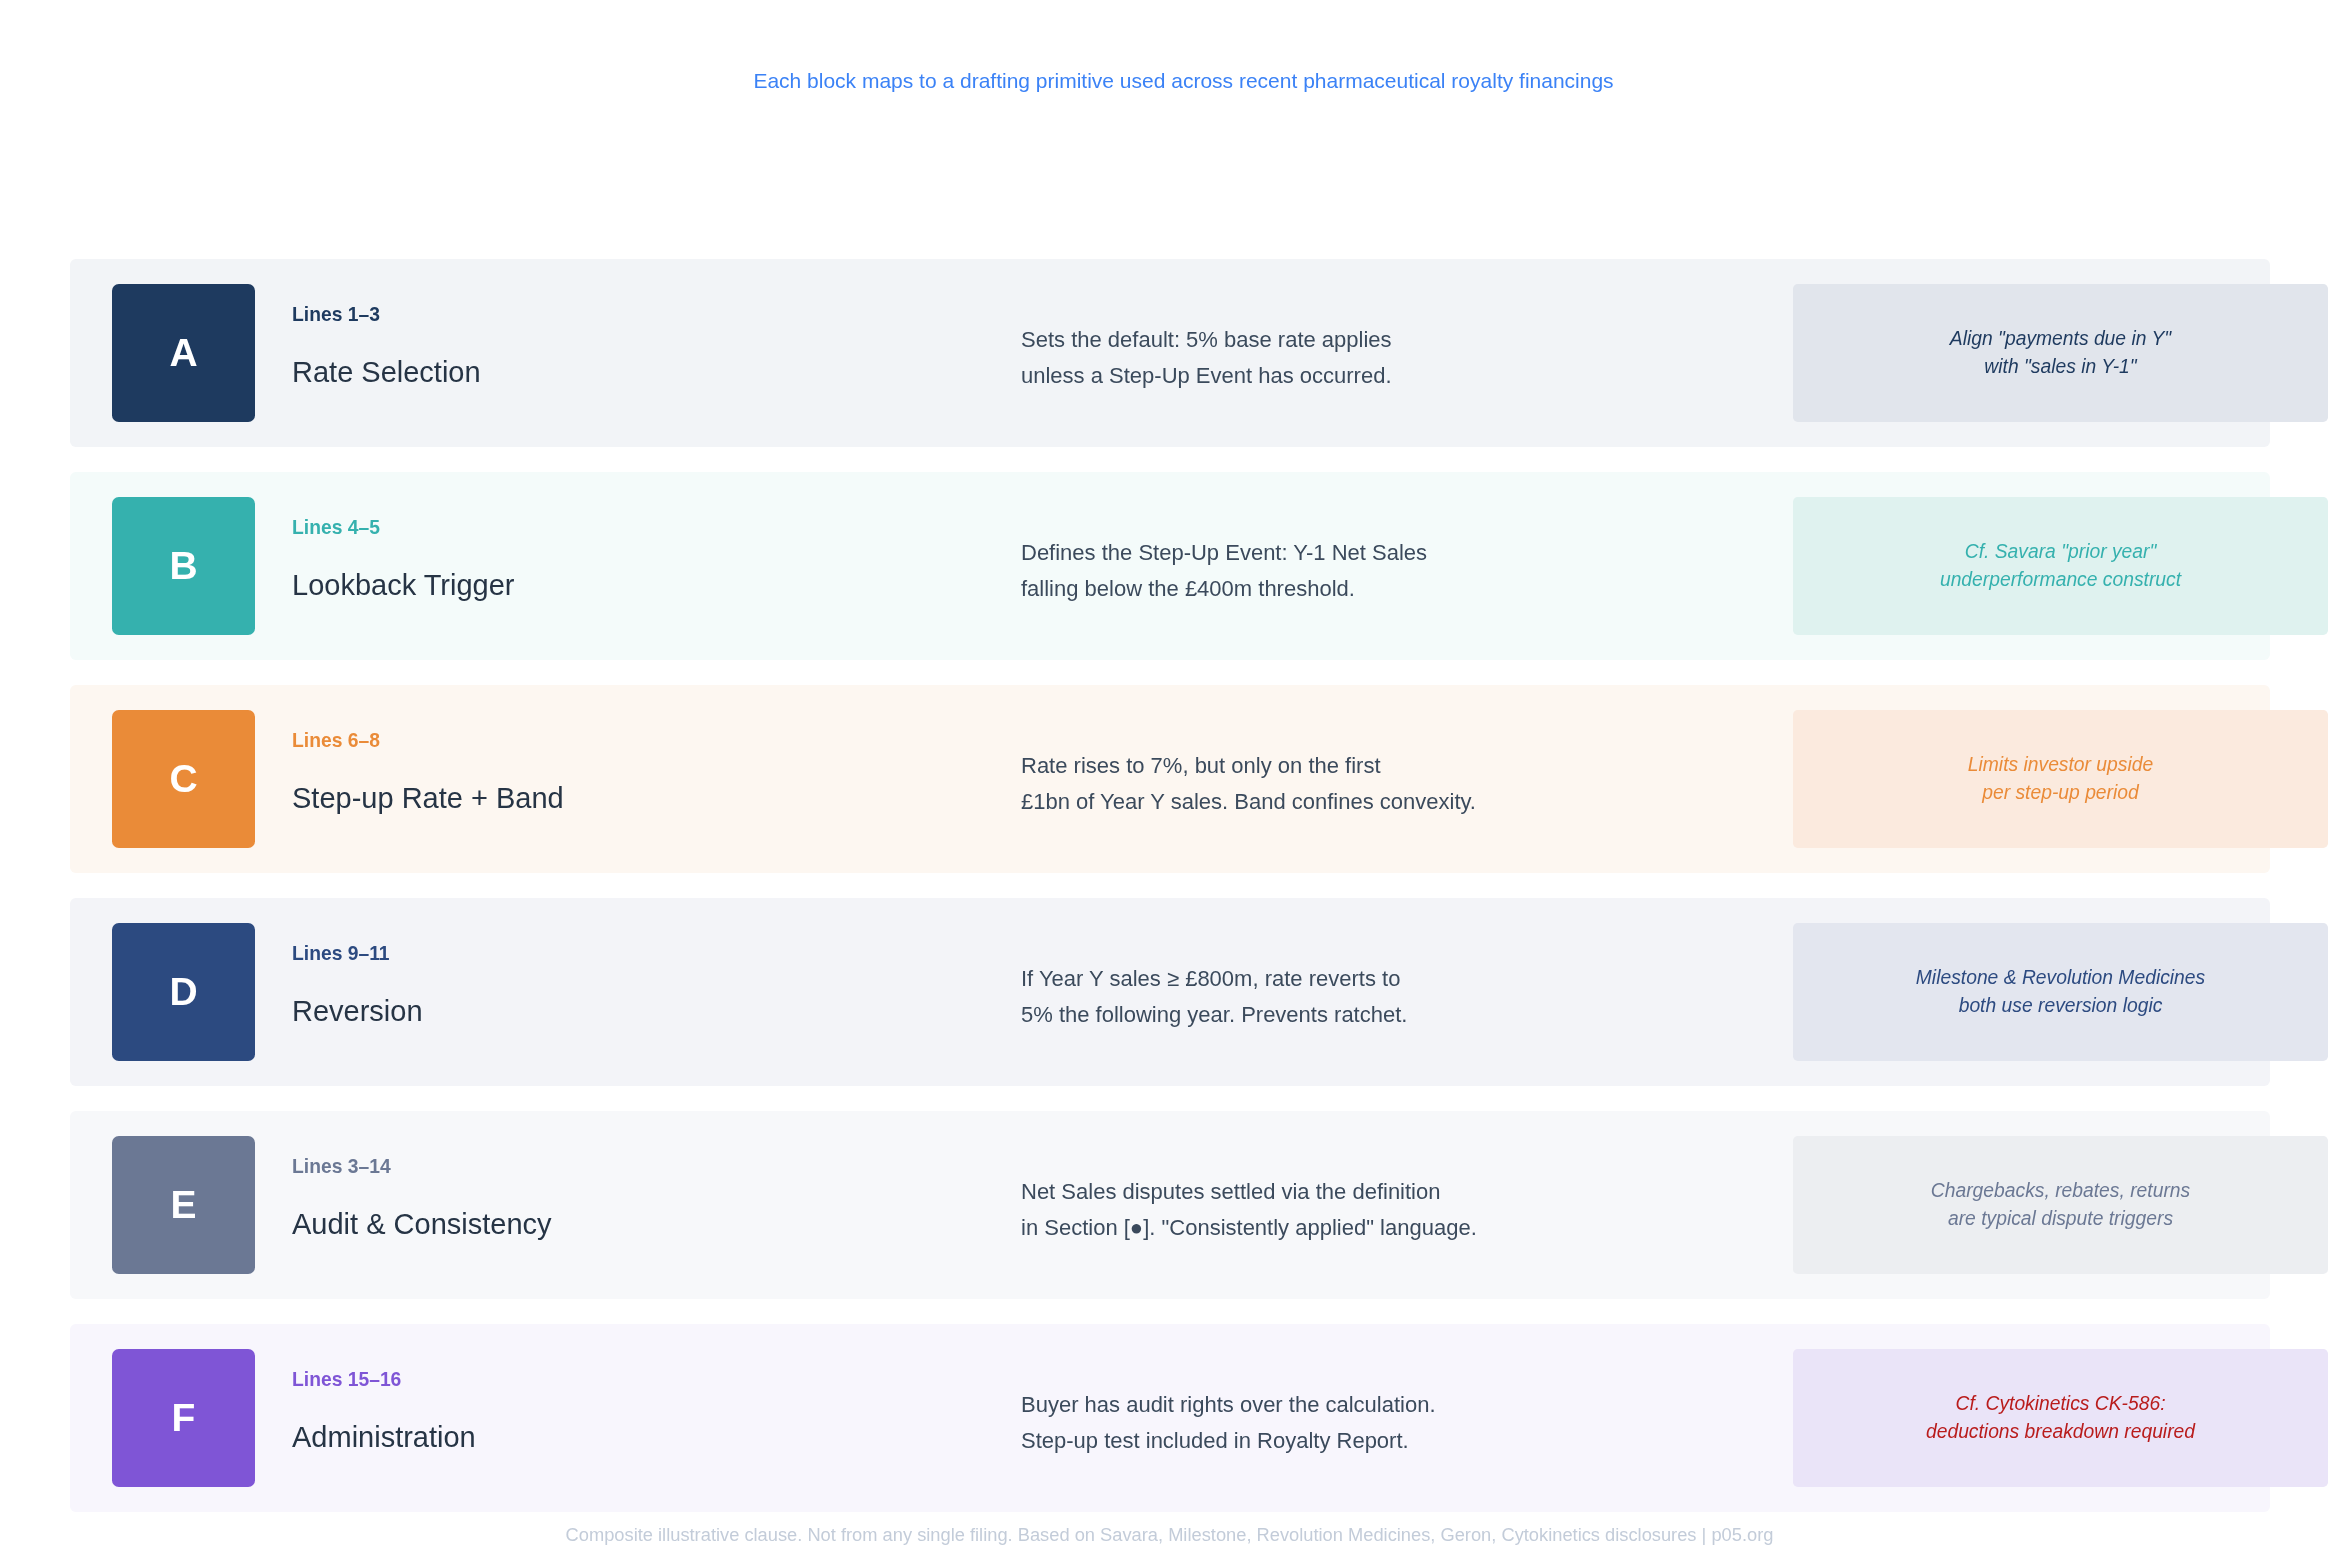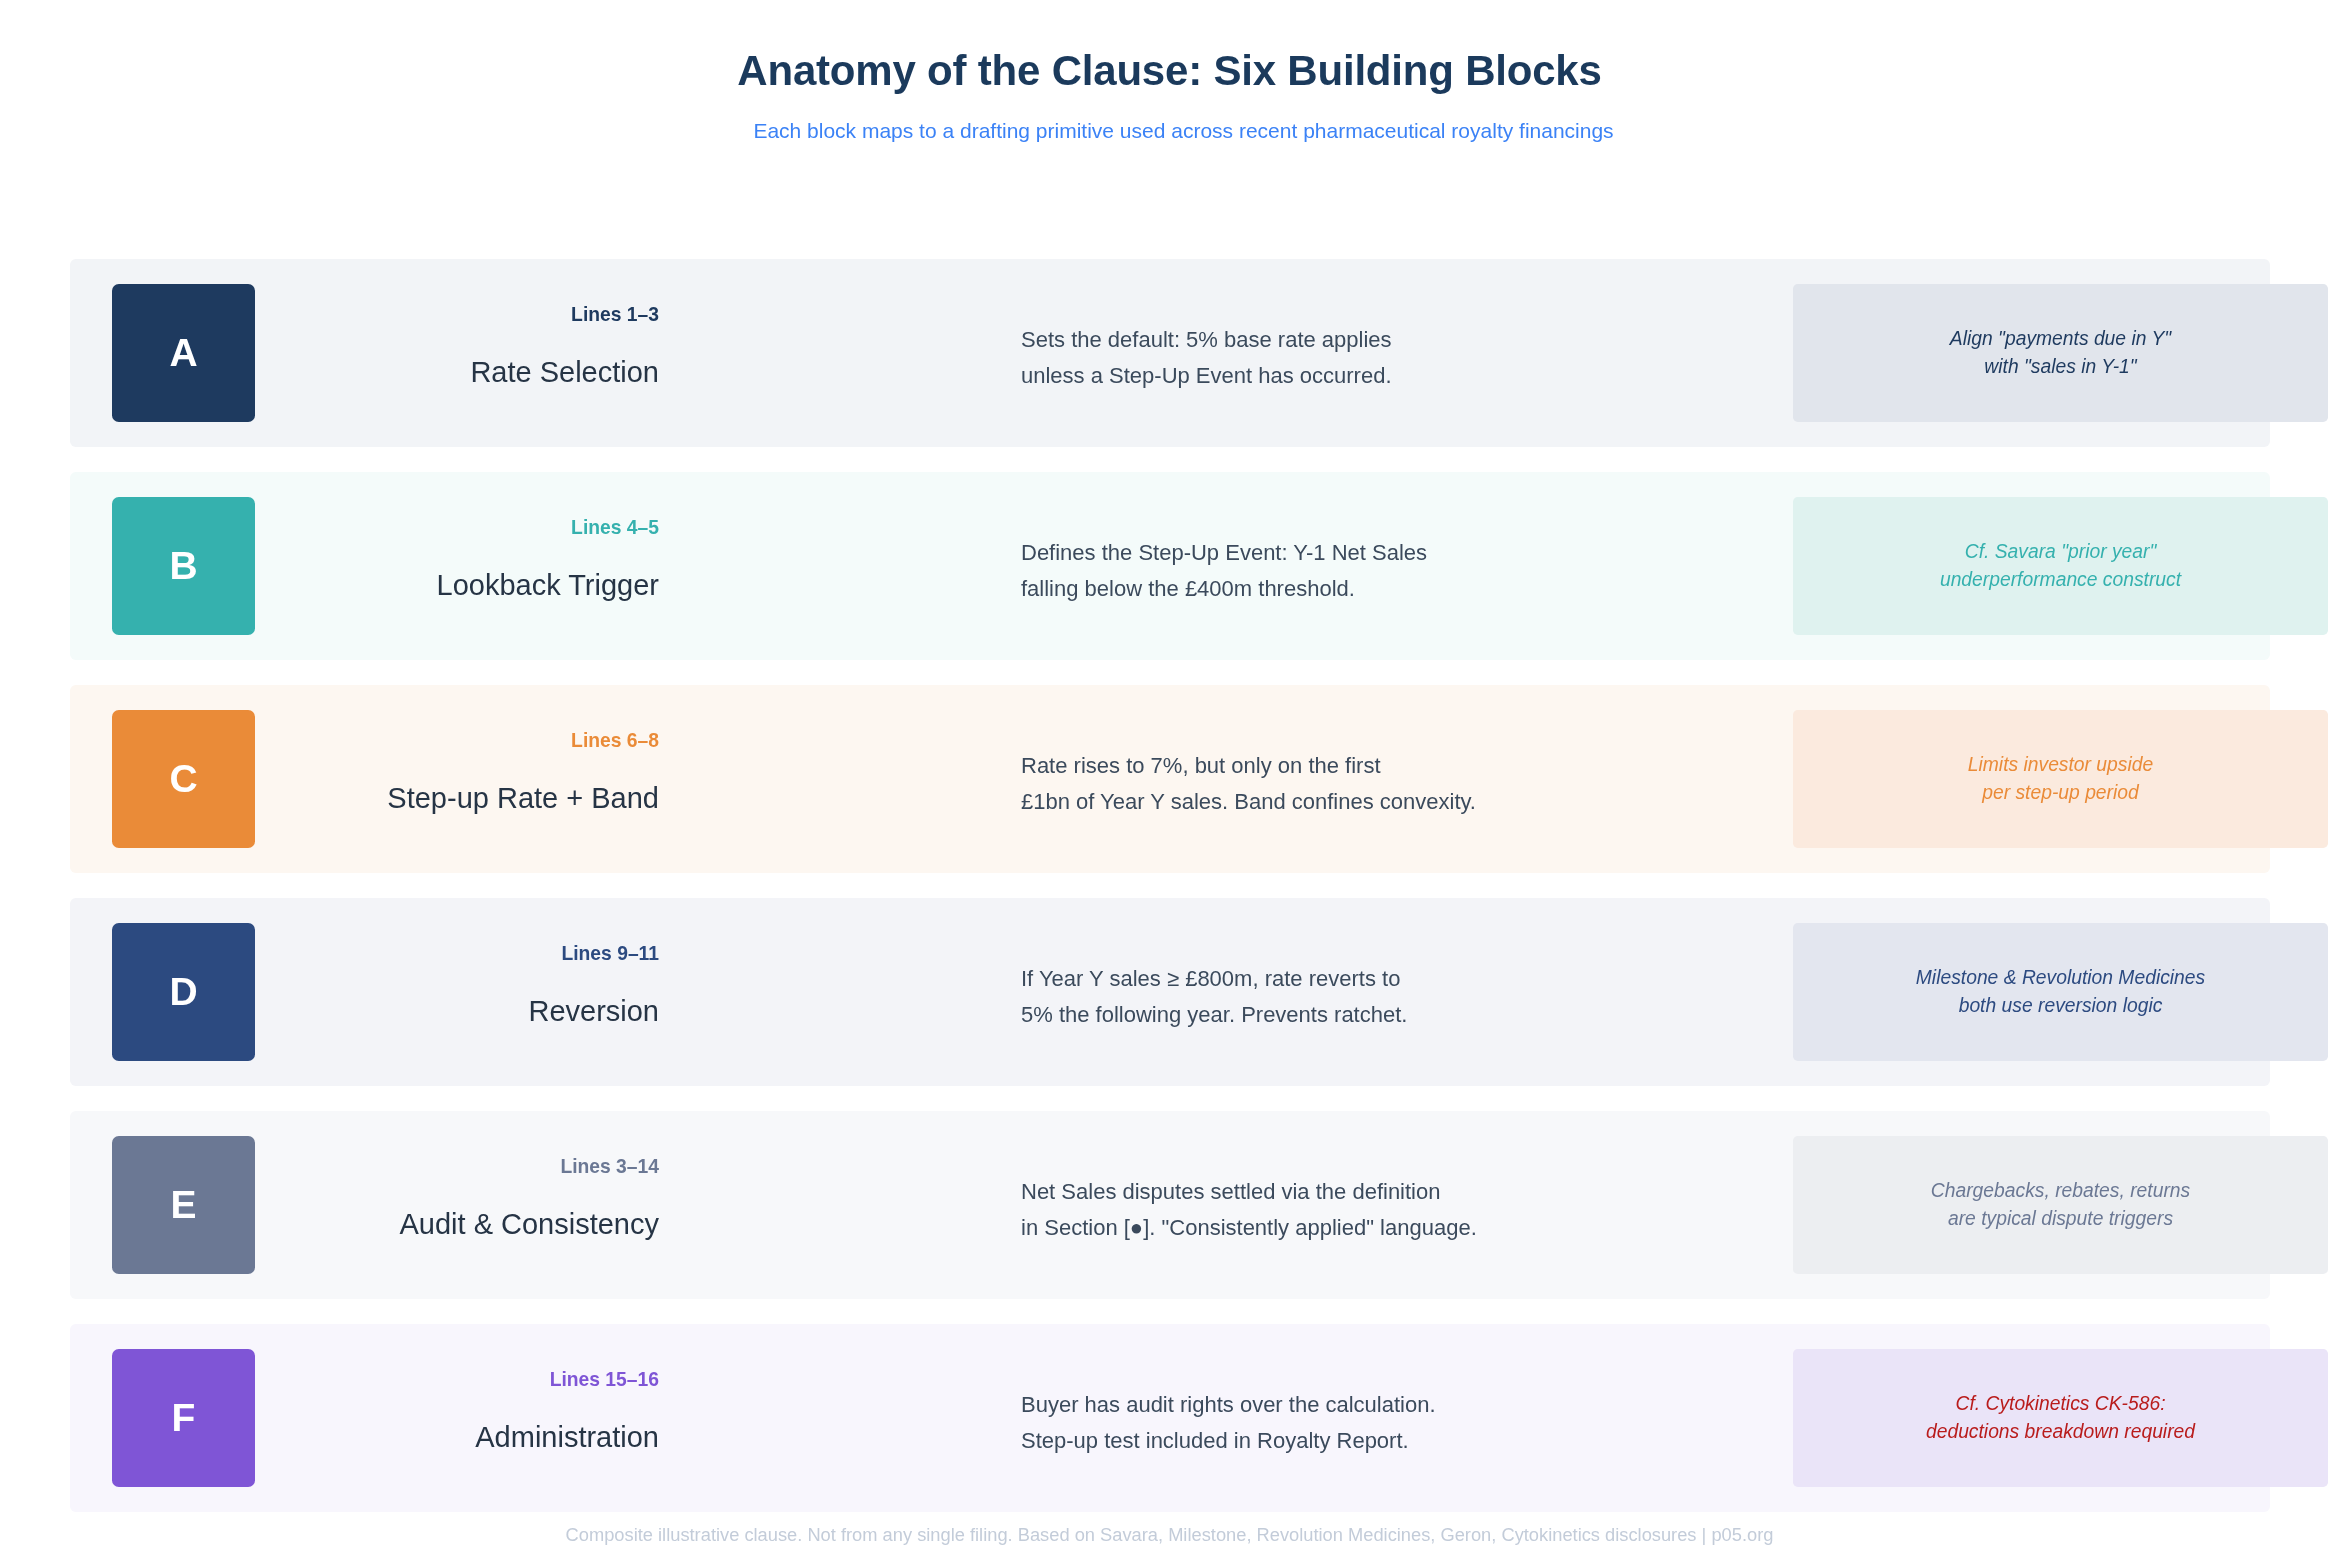--- a/index.html
+++ b/index.html
@@ -67,21 +67,20 @@
     color: #ffffff;
     font-size: 39px;
     font-weight: bold;
   }
 
   .label-col {
     position: absolute;
     left: 222px;
     top: 44px;
     width: 367px;
-    text-align: right;
   }
   .lines-label {
     font-size: 19.3px;
     font-weight: bold;
     line-height: 1.2;
   }
   .block-name {
     margin-top: 29px;
     font-size: 29px;
     font-weight: normal;
@@ -128,21 +127,20 @@
     font-size: 18.3px;
     color: #c3ccd9;
   }
 </style>
 </head>
 <body>
 
 <div class="page">
 
   <div class="header">
-    <h1 class="page-title">Anatomy of the Clause: Six Building Blocks</h1>
     <div class="page-subtitle">Each block maps to a drafting primitive used across recent pharmaceutical royalty financings</div>
   </div>
 
   <div class="rows" id="rows">
       <div class="block-row" style="background: rgb(242, 244, 247);">
         <div class="letter-tile" style="background: rgb(30, 58, 95);">
           <span>A</span>
         </div>
         <div class="label-col">
           <div class="lines-label" style="color: rgb(30, 58, 95);">Lines 1–3</div>

